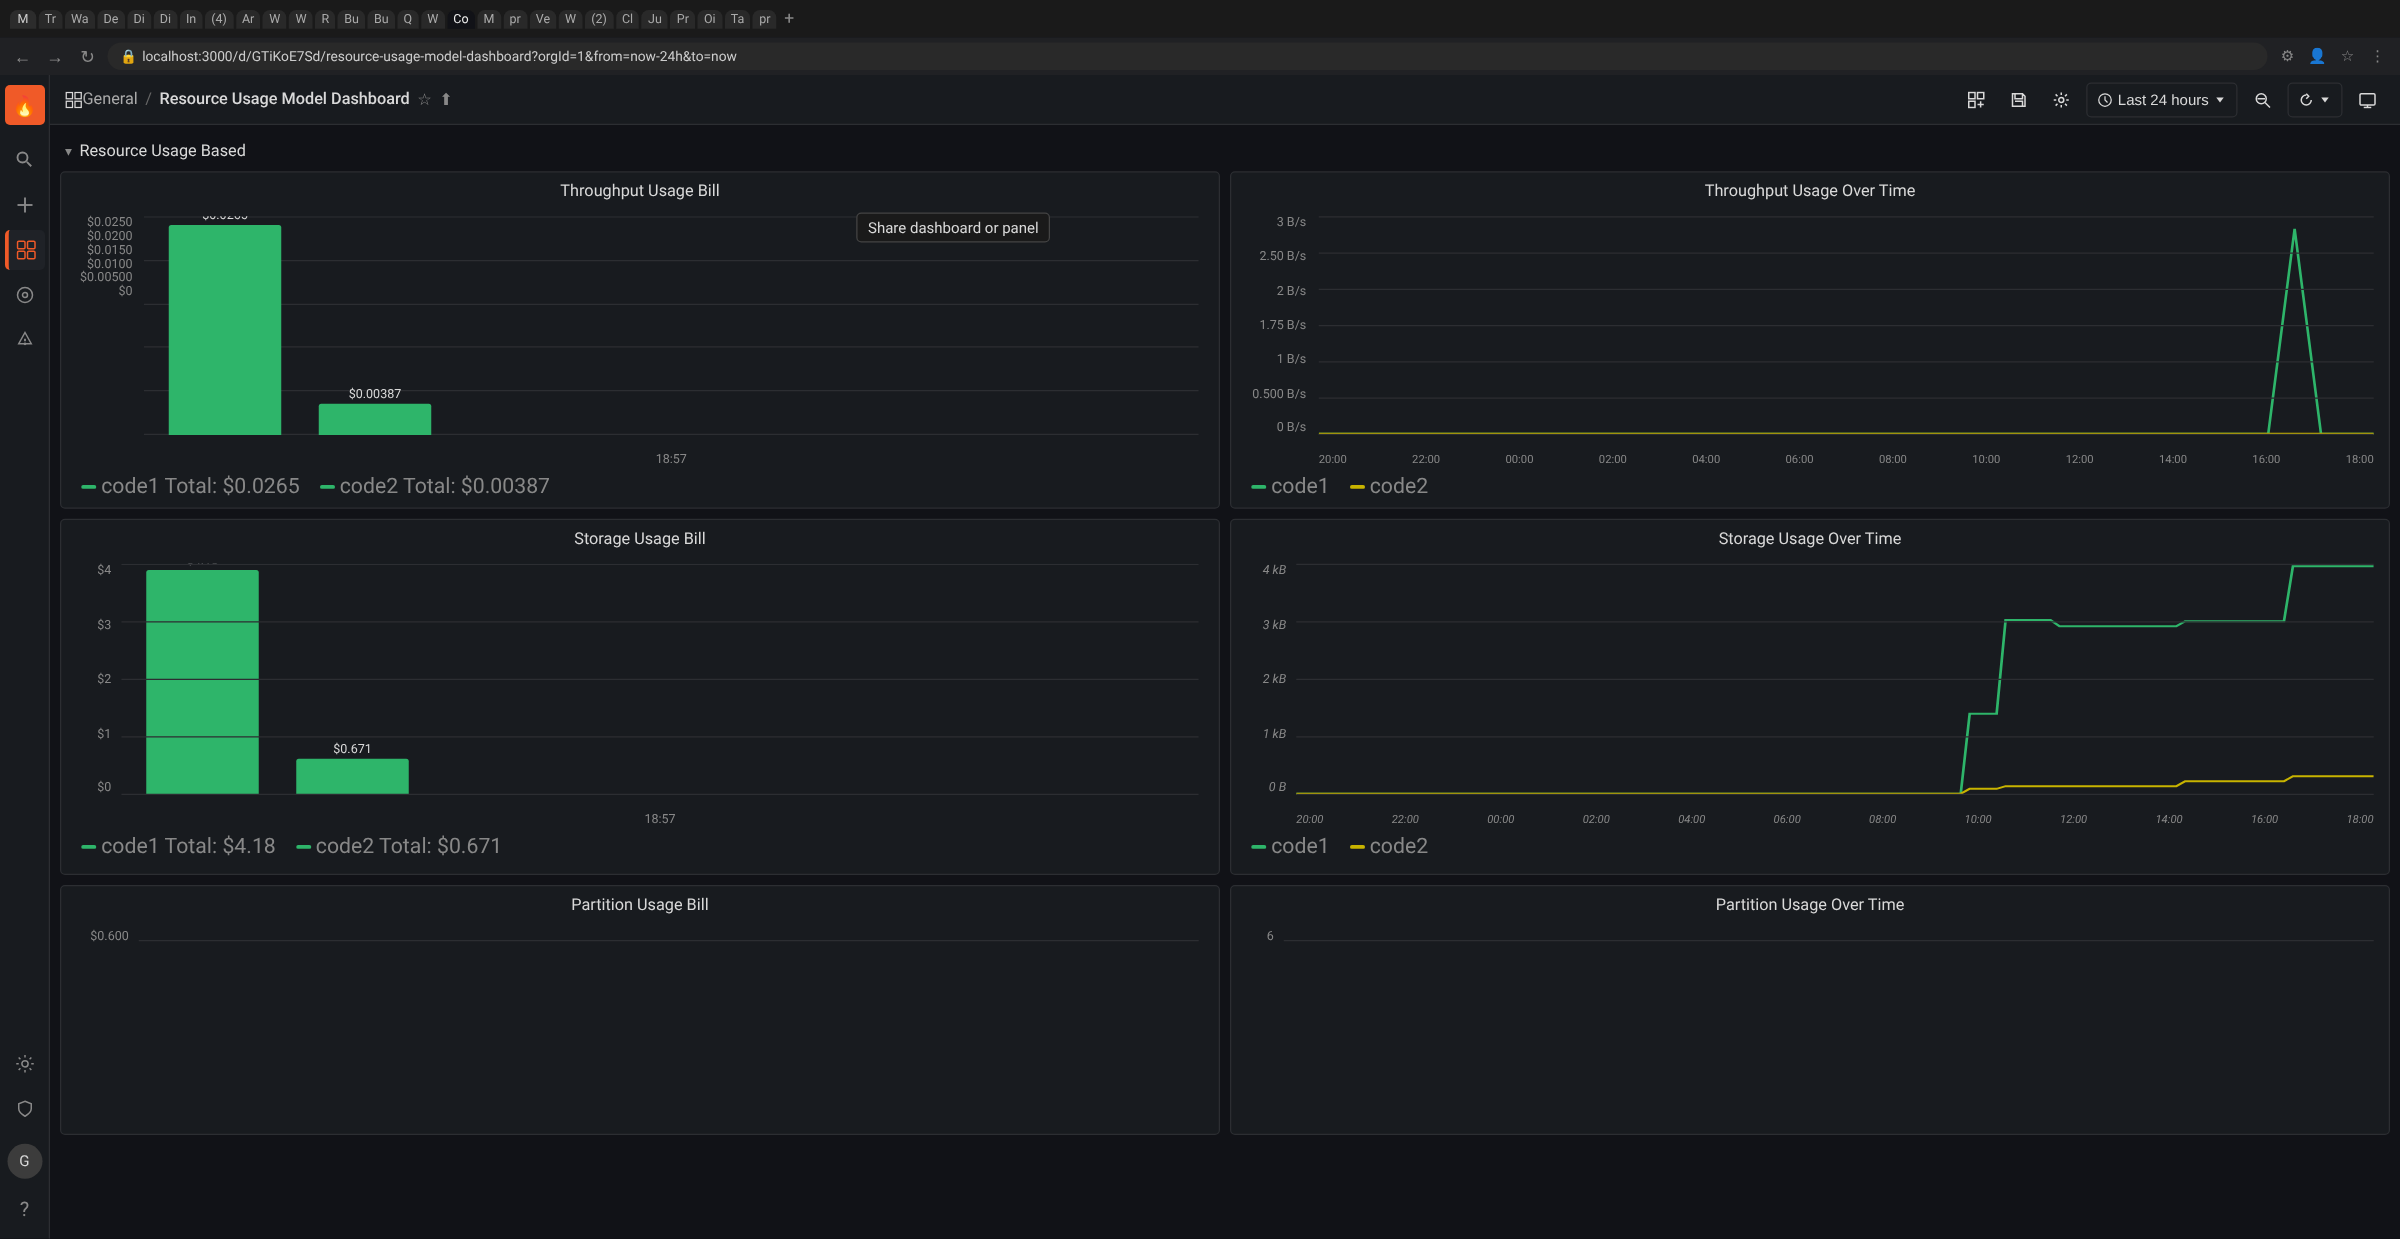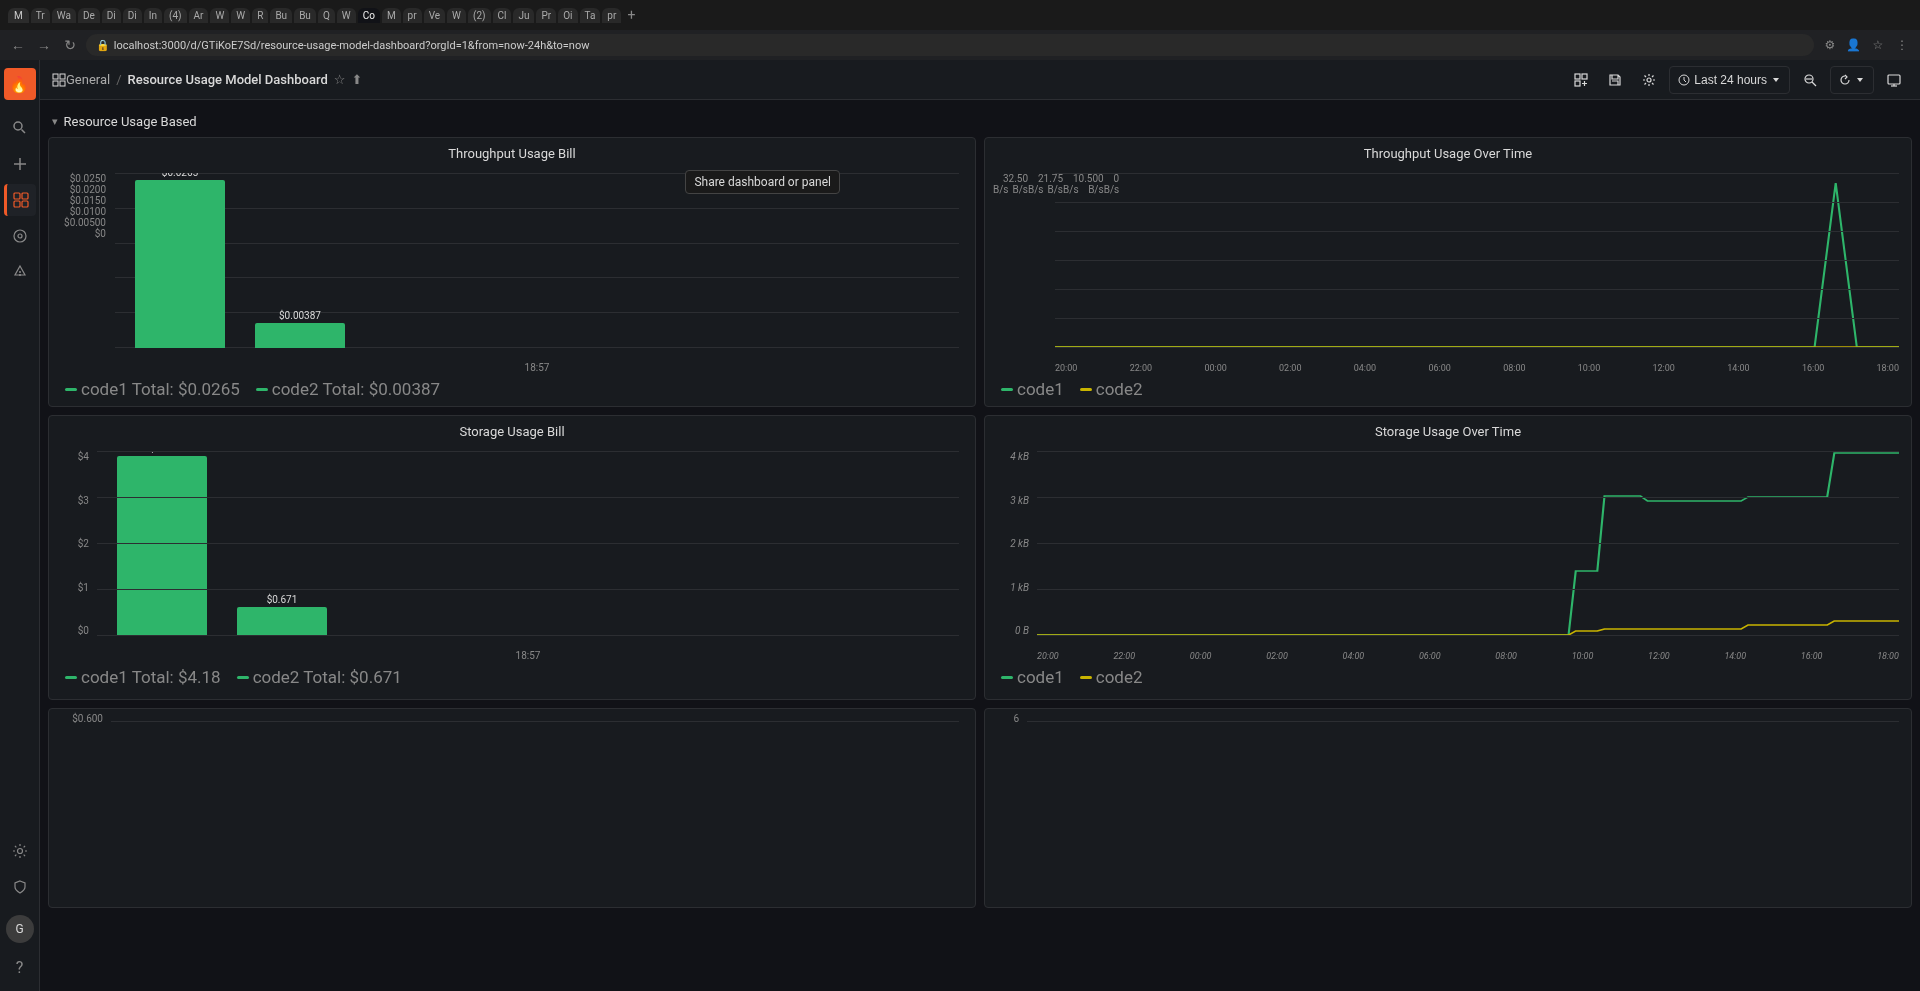--- a/index.html
+++ b/index.html
@@ -299,21 +299,21 @@
               </div>
             </div>
           </div>
         </div>
 
         <div class="panel panel-throughput">
           <div class="panel-title">Throughput Usage Over Time</div>
           <div class="panel-body">
             <div style="position:relative;height:200px;">
 
-              <div style="position:absolute;left:0;top:0;height:175px;display:flex;flex-direction:row;justify-content:space-between;font-size:10px;color:#888;width:58px;text-align:right;padding-right:6px;">
+              <div style="position:absolute;left:0;top:0;height:175px;display:flex;flex-direction:column;justify-content:space-between;font-size:10px;color:#888;width:58px;text-align:right;padding-right:6px;">
                 <span>3 B/s</span>
                 <span>2.50 B/s</span>
                 <span>2 B/s</span>
                 <span>1.75 B/s</span>
                 <span>1 B/s</span>
                 <span>0.500 B/s</span>
                 <span>0 B/s</span>
               </div>
 
               <div style="position:absolute;left:62px;right:4px;top:0;height:175px;">
@@ -476,33 +476,35 @@
                 <span>code2</span>
               </div>
             </div>
           </div>
         </div>
       </div>
 
       <div class="panels-row">
 
         <div class="panel panel-partition">
+          <div class="panel-title">Partition Usage Bill</div>
           <div class="panel-body">
             <div style="position:relative;height:120px;">
               <div style="position:absolute;left:0;top:0;font-size:10px;color:#888;width:50px;text-align:right;padding-right:4px;">
                 <span>$0.600</span>
               </div>
               <div style="position:absolute;left:54px;right:8px;top:0;height:100%;">
                 <div style="height:1px;background:#2c2e32;margin-top:8px;"></div>
               </div>
             </div>
           </div>
         </div>
 
         <div class="panel panel-partition">
+          <div class="panel-title">Partition Usage Over Time</div>
           <div class="panel-body">
             <div style="position:relative;height:120px;">
               <div style="position:absolute;left:0;top:0;font-size:10px;color:#888;width:30px;text-align:right;padding-right:4px;">
                 <span>6</span>
               </div>
               <div style="position:absolute;left:34px;right:4px;top:0;height:100%;">
                 <div style="height:1px;background:#2c2e32;margin-top:8px;"></div>
               </div>
             </div>
           </div>

